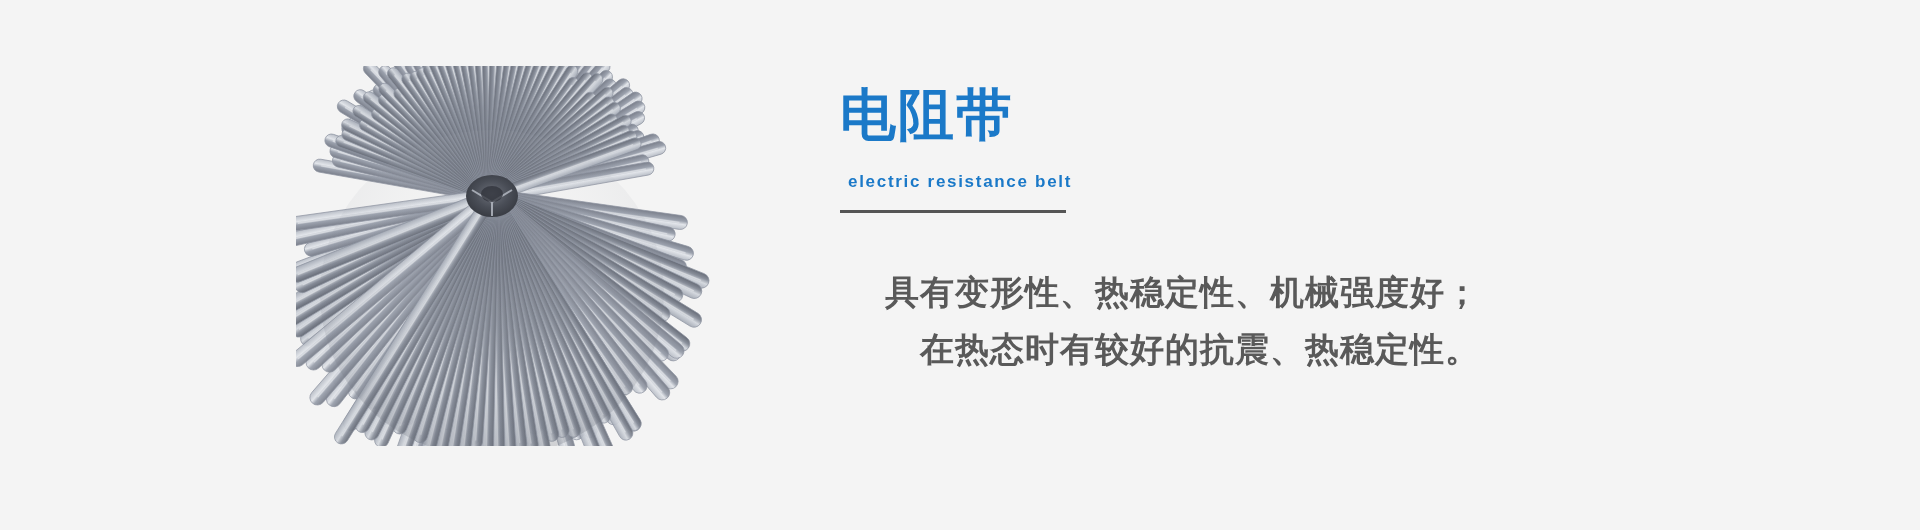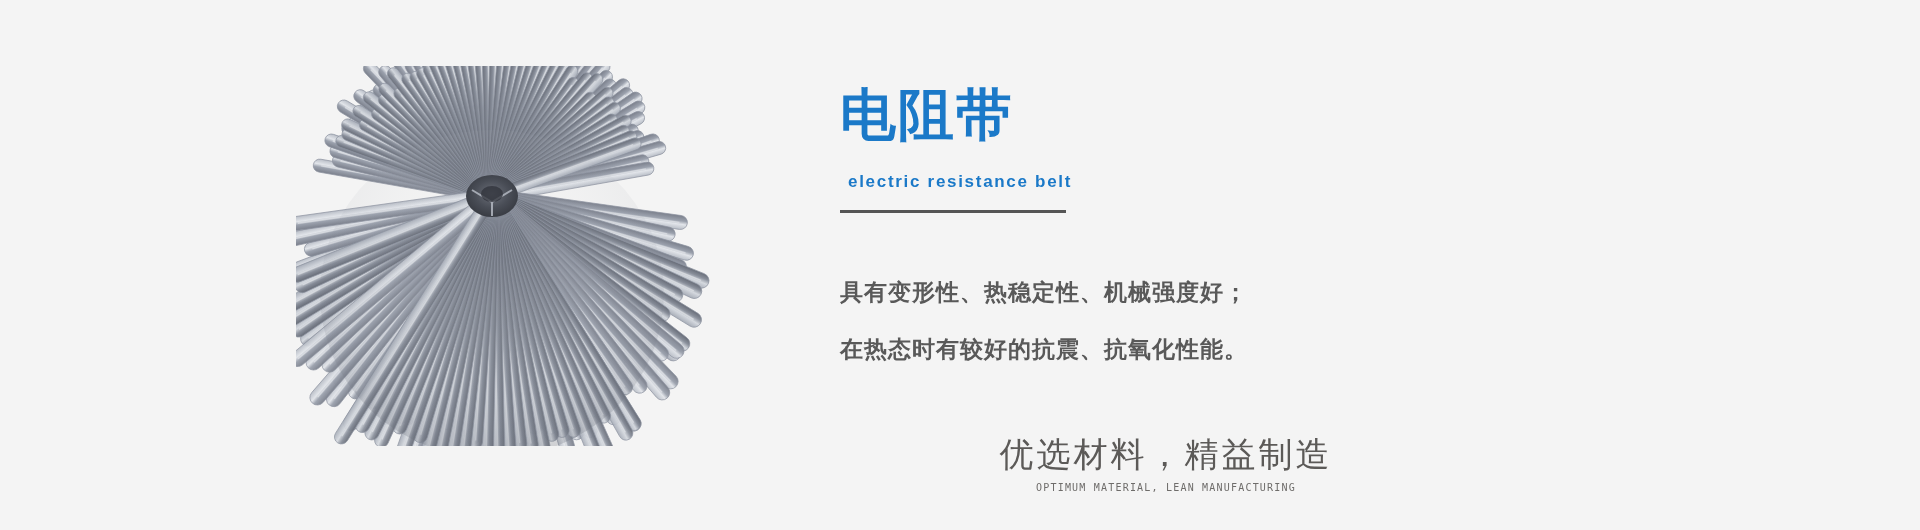--- a/index.html
+++ b/index.html
@@ -78,26 +78,27 @@
     background: #555555;
   }
 
   .body-text {
     position: absolute;
     left: 0px;
     top: 228px;
     width: 640px;
   }
   .body-line {
-    font-size: 23px;
+    font-size: 34px;
     line-height: 57px;
     font-weight: 700;
     color: #595959;
     letter-spacing: 1px;
     white-space: nowrap;
+    text-align: right;
   }
 
   
   .tagline {
     position: absolute;
     left: 116px;
     top: 396px;
     width: 420px;
     text-align: center;
   }
@@ -657,22 +658,18 @@
   <div class="content">
 
     <div class="title-zh">电阻带</div>
 
     <div class="title-en">electric resistance belt</div>
 
     <div class="divider"></div>
 
     <div class="body-text">
       <div class="body-line">具有变形性、热稳定性、机械强度好；</div>
-      <div class="body-line">在热态时有较好的抗震、抗氧化性能。</div>
+      <div class="body-line">在热态时有较好的抗震、热稳定性。</div>
     </div>
 
-    <div class="tagline">
-      <div class="tagline-zh">优选材料，精益制造</div>
-      <div class="tagline-en">OPTIMUM MATERIAL, LEAN MANUFACTURING</div>
-    </div>
 
   </div>
 </div>
 
 </body></html>

